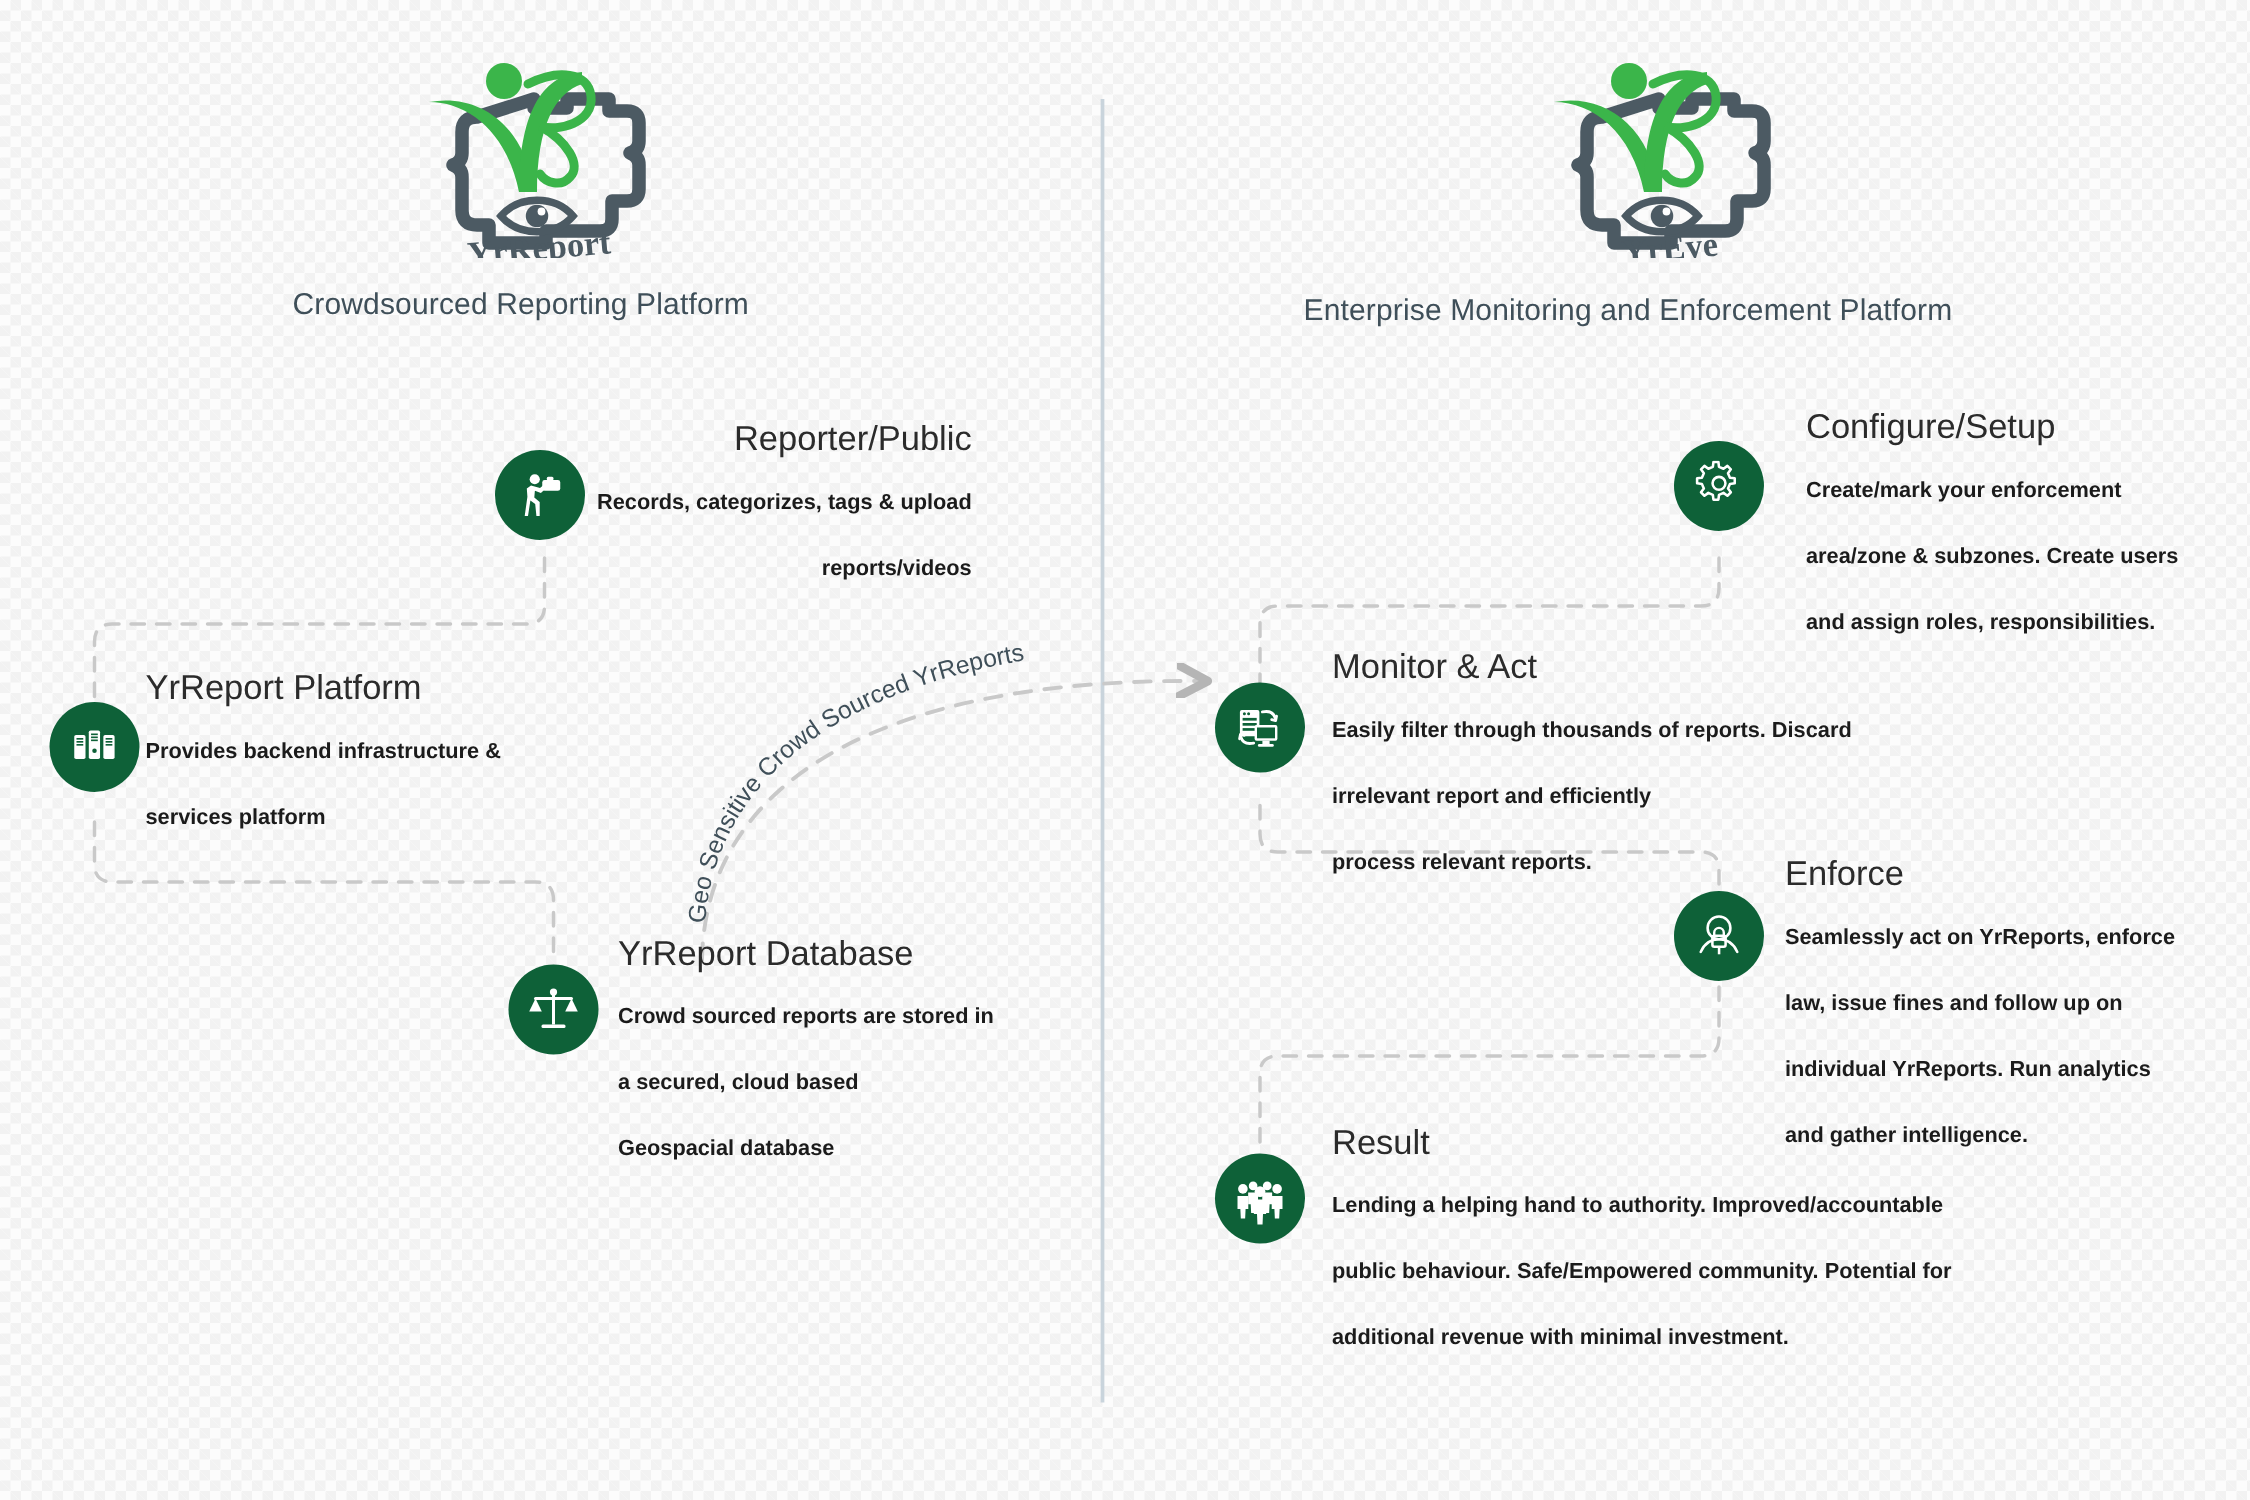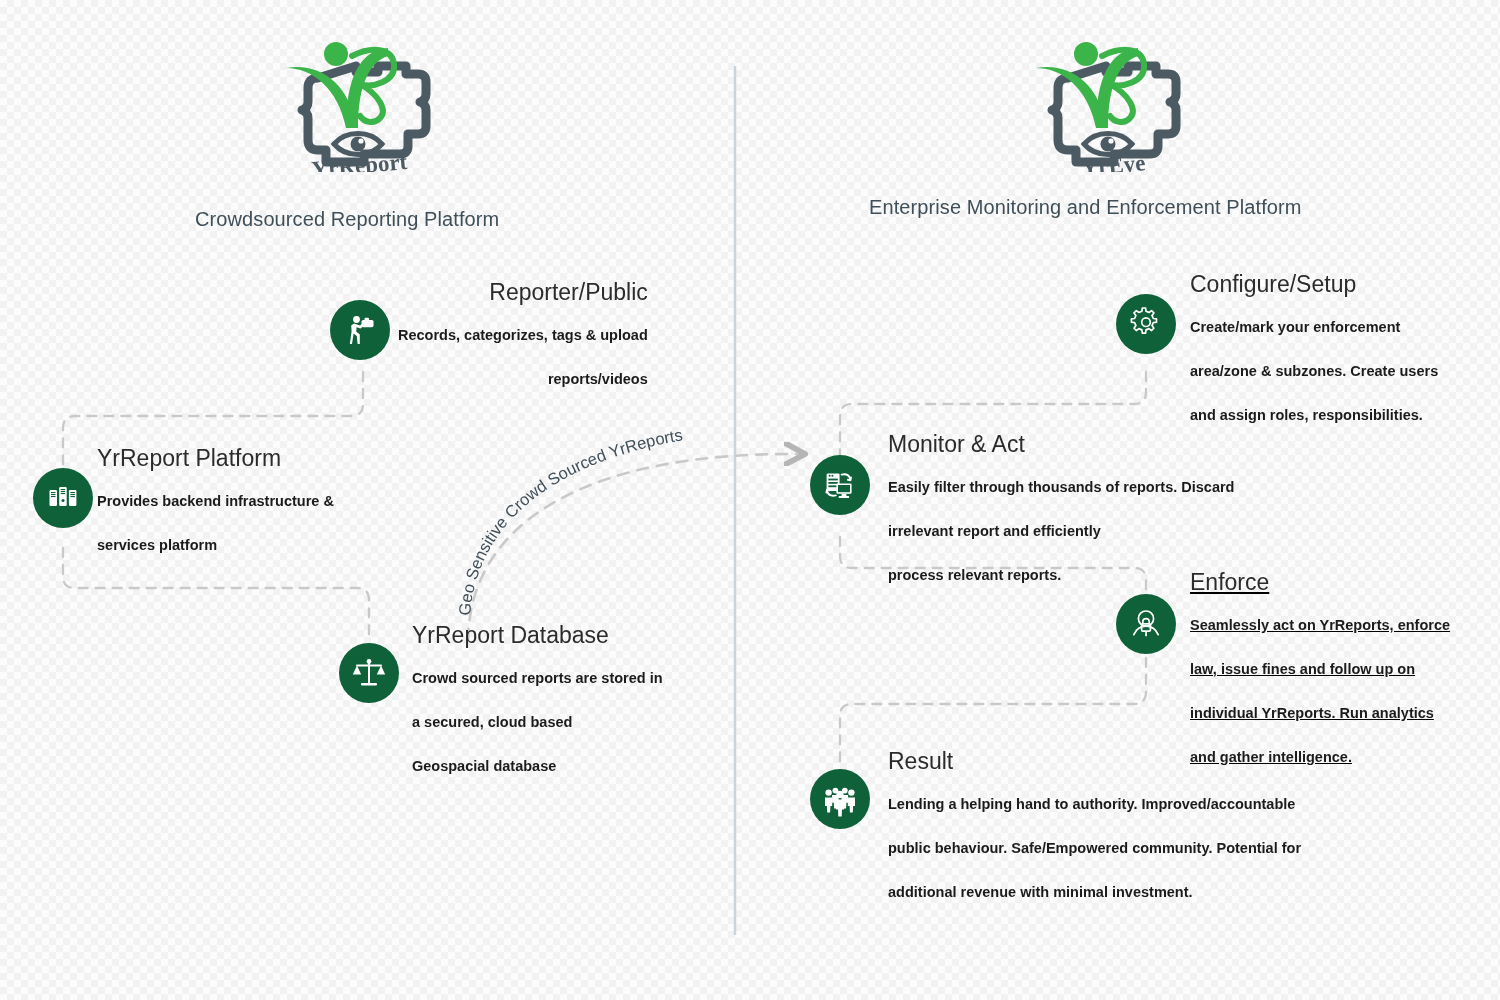--- a/index.html
+++ b/index.html
@@ -109,21 +109,21 @@
       <path d="M116,26 C88,28 74,56 74,106 L86,106 C86,62 98,40 116,34 Z" fill="#3bb54a"></path>
       <path d="M80,34 C100,24 120,26 122,42 C124,60 100,66 88,62 C106,72 116,88 108,96
                C102,103 92,100 88,94" fill="none" stroke="#3bb54a" stroke-width="6" stroke-linecap="round"></path>
       <path d="M62,122 C74,108 98,108 110,122 C98,136 74,136 62,122 Z" fill="none" stroke="#4c5a63" stroke-width="5"></path>
       <circle cx="86" cy="122" r="7.5" fill="#4c5a63"></circle>
       <circle cx="89" cy="119" r="2.6" fill="#ffffff"></circle>
       <text x="92" y="151" text-anchor="middle" font-family="'Liberation Serif',serif" font-size="23" font-weight="bold" fill="#4c5a63" transform="rotate(-5 92 151)">YrEye</text>
     </svg>
   </div>
 
-  <div class="col-title" style="left:195px;top:208px;">Crowdsourced Reporting Platform</div>
+  <div class="col-title" style="left:195px;top:192px;">Crowdsourced Reporting Platform</div>
   <div class="col-title" style="left:869px;top:196px;">Enterprise Monitoring and Enforcement Platform</div>
 
   <svg class="layer-svg" viewBox="0 0 1500 1000">
     <defs>
       <path id="labelpath" d="M470,618 C476,500 600,432 790,432" fill="none"></path>
     </defs>
     <text font-family="'Liberation Sans',sans-serif" font-size="16.5" fill="#3f4f59">
       <textPath href="#labelpath" startOffset="2">
         Geo Sensitive Crowd Sourced YrReports
       </textPath>
@@ -204,21 +204,21 @@
     <div class="badge">
       <svg width="34" height="34" viewBox="0 0 34 34">
         <path d="M17,4.2 l3.0,1.3 l2.6,-1.9 l2.3,2.3 l-1.9,2.6 l1.3,3.0 l3.2,0.4 l0,3.3
                  l-3.2,0.4 l-1.3,3.0 l1.9,2.6 l-2.3,2.3 l-2.6,-1.9 l-3.0,1.3 l-0.4,3.2
                  l-3.3,0 l-0.4,-3.2 l-3.0,-1.3 l-2.6,1.9 l-2.3,-2.3 l1.9,-2.6 l-1.3,-3.0
                  l-3.2,-0.4 l0,-3.3 l3.2,-0.4 l1.3,-3.0 l-1.9,-2.6 l2.3,-2.3 l2.6,1.9
                  l3.0,-1.3 l0.4,-3.2 l3.3,0 Z" fill="none" stroke="#fff" stroke-width="1.7" stroke-linejoin="round"></path>
         <circle cx="17" cy="15.2" r="4.3" fill="none" stroke="#fff" stroke-width="1.7"></circle>
       </svg>
     </div>
-    <div class="body" style="left:74px;top:-22px;">
+    <div class="body" style="left:88px;top:-22px;">
       <div class="n-title">Configure/Setup</div>
       <div class="n-desc">
         <span>Create/mark your enforcement</span>
         <span>area/zone &amp; subzones. Create users</span>
         <span>and assign roles, responsibilities.</span>
       </div>
     </div>
   </div>
 
   <div class="node" style="left:810px;top:455px;width:500px;height:100px;">
@@ -255,21 +255,21 @@
   <div class="node" style="left:1116px;top:594px;width:400px;height:120px;">
     <div class="badge">
       <svg width="36" height="36" viewBox="0 0 36 36">
         <circle cx="18" cy="12.6" r="7.6" fill="none" stroke="#fff" stroke-width="1.7"></circle>
         <path d="M5.8,28.6 C8.4,22.8 12.6,20.2 18,20.2 C23.4,20.2 27.6,22.8 30.2,28.6" fill="none" stroke="#fff" stroke-width="1.7" stroke-linecap="round"></path>
         <path d="M14.8,18.2 l0,-2.4 a3.2,3.2 0 0 1 6.4,0 l0,2.4" fill="none" stroke="#fff" stroke-width="1.6"></path>
         <rect x="13.6" y="17.8" width="8.8" height="7.4" rx="1.3" fill="none" stroke="#fff" stroke-width="1.7"></rect>
         <rect x="17.2" y="25.2" width="1.7" height="5" fill="#fff"></rect>
       </svg>
     </div>
-    <div class="body" style="left:74px;top:-24px;text-decoration:underline;">
+    <div class="body" style="left:74px;top:-24px;">
       <div class="n-title">Enforce</div>
       <div class="n-desc">
         <span>Seamlessly act on YrReports, enforce</span>
         <span>law, issue fines and follow up on</span>
         <span>individual YrReports. Run analytics</span>
         <span>and gather intelligence.</span>
       </div>
     </div>
   </div>
 

